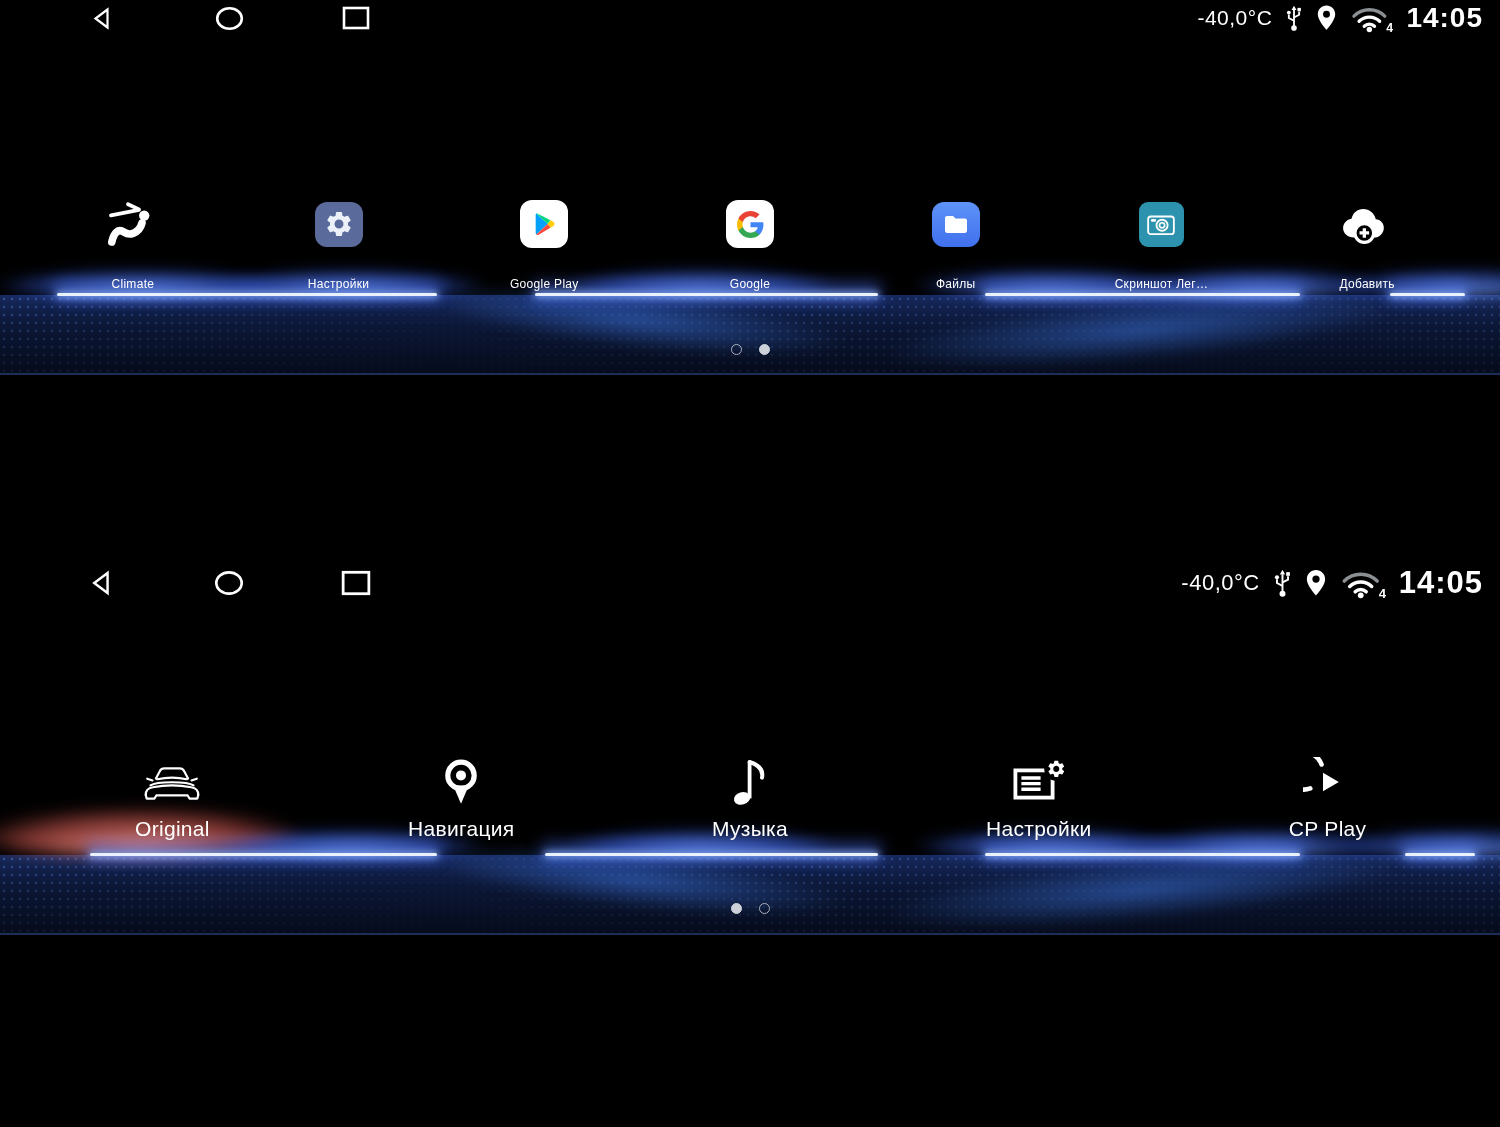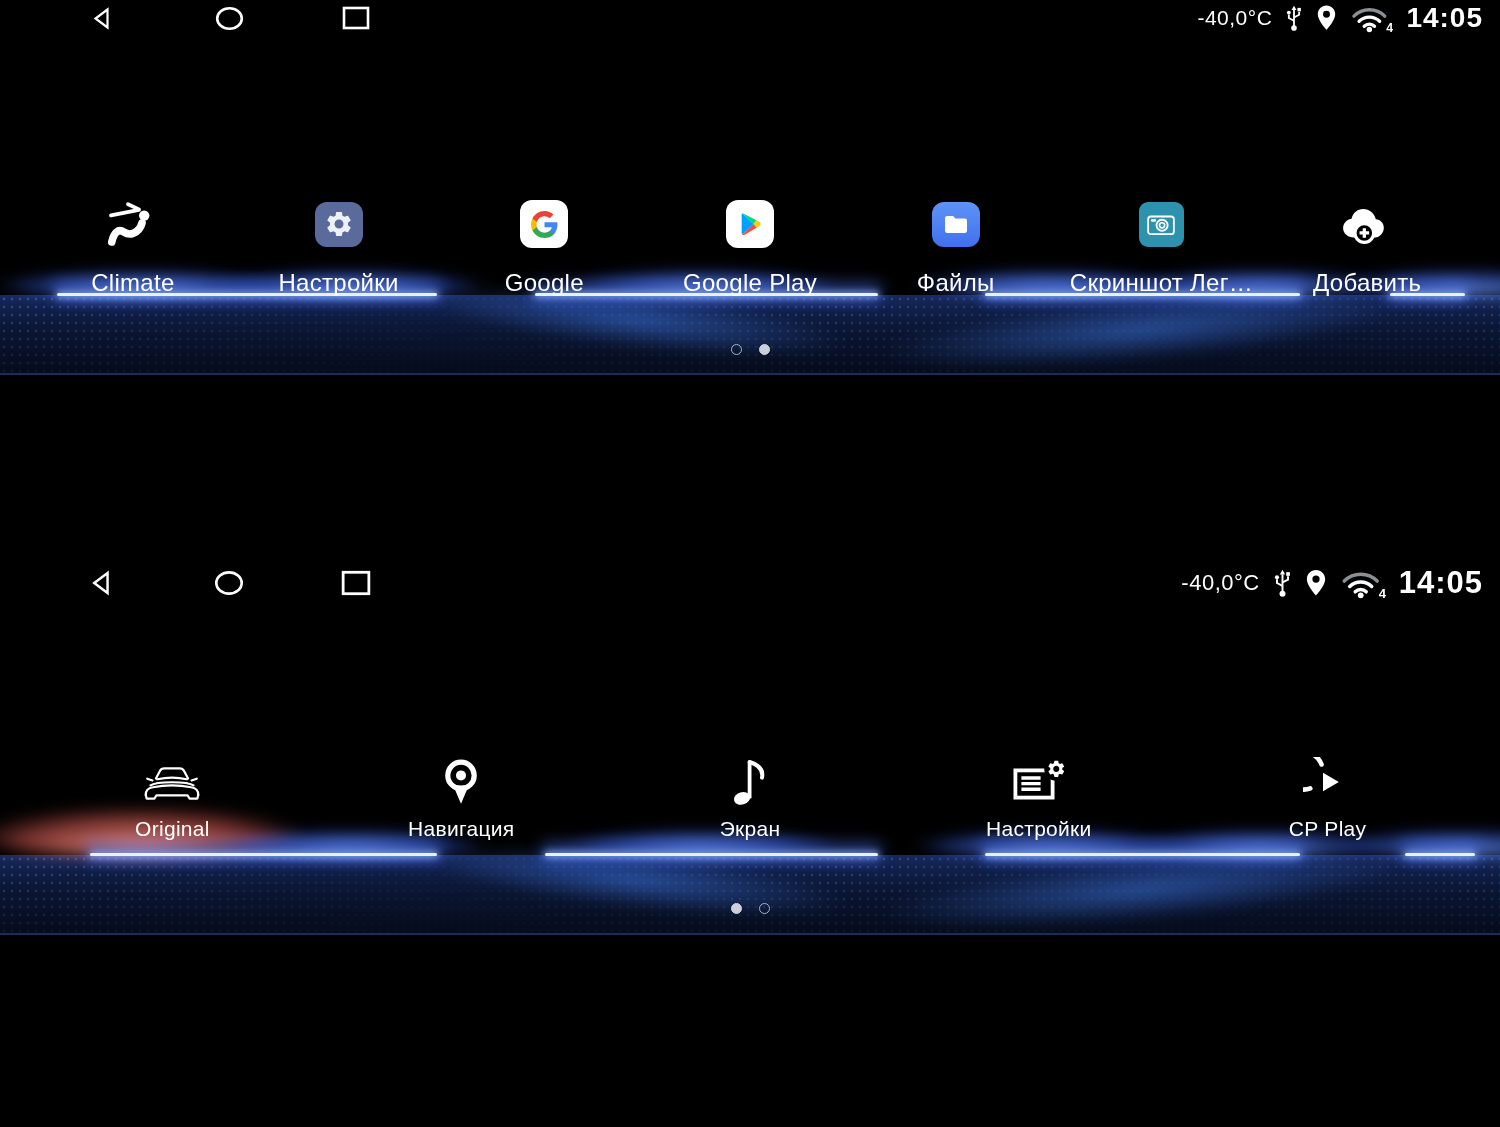--- a/index.html
+++ b/index.html
@@ -17,21 +17,21 @@
   .sb2 .temp{font-size:22px;}
   .sb2 .clock{font-size:31px;}
   .ico{display:flex;align-items:center;}
   
   .apps-row{position:absolute;display:flex;z-index:4;}
   .apps-top{top:195px;left:30px;right:30px;}
   .apps-bottom{top:752px;left:28px;right:28px;justify-content:flex-end;}
   .app{flex:1;display:flex;flex-direction:column;align-items:center;cursor:pointer;}
   .icon-box{height:58px;display:flex;align-items:center;justify-content:center;}
   .apps-bottom .icon-box{height:60px;}
-  .app-label{margin-top:16px;font-size:24px;letter-spacing:.3px;white-space:nowrap;}
+  .app-label{margin-top:24px;font-size:12px;letter-spacing:.3px;white-space:nowrap;}
   .apps-bottom .app-label{font-size:21px;margin-top:5px;}
   .tile{border-radius:12px;display:flex;align-items:center;justify-content:center;}
   .tile-settings{width:48px;height:45px;background:#5a6b9b;}
   .tile-white{width:48px;height:48px;background:#fff;}
   .tile-files{width:48px;height:45px;background:linear-gradient(180deg,#5e93f7,#4070ee);}
   .tile-shot{width:45px;height:45px;border-radius:9px;background:#2d92ae;}
   
   .wave{position:absolute;left:0;right:0;background:linear-gradient(180deg,#17295d 0%,#0f1d44 40%,#0a1531 100%);border-bottom:2px solid #1c2e58;}
   .wave-top{top:295px;height:78px;}
   .wave-bottom{top:855px;height:78px;}
@@ -134,42 +134,42 @@
           <svg width="30" height="30" viewBox="0 0 24 24">
               <use href="#gear" fill="#ecf0f8" fill-rule="evenodd"></use>
             </svg>
         </div>
       </div>
       <div class="app-label">Настройки</div>
     </div>
     <div class="app">
       <div class="icon-box">
         <div class="tile tile-white">
+          <svg width="26" height="26" viewBox="0 0 24 24">
+              <path d="M4.9 2.4 L15.4 12 4.9 21.6 C4.5 21.3 4.3 20.8 4.3 20.3 V3.7 c0-.5.2-1 .6-1.3 z" fill="#00A0FF"></path>
+              <path d="M5.3 2.1 L17.9 8.6 L15.4 12 L4.9 2.4 Z" fill="#00D781"></path>
+              <path d="M17.9 8.6 L20.8 10.2 c1.2.7 1.2 2.9 0 3.6 L17.9 15.4 15.4 12 Z" fill="#FFCE00"></path>
+              <path d="M4.9 21.6 L15.4 12 17.9 15.4 7.1 21.9 c-.8.4-1.6.2-2.2-.3 z" fill="#FB4A3E"></path>
+            </svg>
+        </div>
+      </div>
+      <div class="app-label">Google Play</div>
+    </div>
+    <div class="app">
+      <div class="icon-box">
+        <div class="tile tile-white">
           <svg width="27" height="27" viewBox="0 0 24 24">
               <path fill="#4285F4" d="M23.49 12.27c0-.79-.07-1.54-.19-2.27H12v4.51h6.47c-.29 1.48-1.14 2.73-2.4 3.58v3h3.86c2.26-2.09 3.56-5.17 3.56-8.82z"></path>
               <path fill="#34A853" d="M12 24c3.24 0 5.95-1.08 7.93-2.91l-3.86-3c-1.08.72-2.45 1.16-4.07 1.16-3.13 0-5.78-2.11-6.73-4.96H1.29v3.09C3.26 21.3 7.31 24 12 24z"></path>
               <path fill="#FBBC05" d="M5.27 14.29c-.25-.72-.38-1.49-.38-2.29s.14-1.57.38-2.29V6.62H1.29C.47 8.24 0 10.06 0 12s.47 3.76 1.29 5.38l3.98-3.09z"></path>
               <path fill="#EA4335" d="M12 4.75c1.77 0 3.35.61 4.6 1.8l3.42-3.42C17.95 1.19 15.24 0 12 0 7.31 0 3.26 2.7 1.29 6.62l3.98 3.09C6.22 6.86 8.87 4.75 12 4.75z"></path>
             </svg>
         </div>
       </div>
       <div class="app-label">Google</div>
-    </div>
-    <div class="app">
-      <div class="icon-box">
-        <div class="tile tile-white">
-          <svg width="26" height="26" viewBox="0 0 24 24">
-              <path d="M4.9 2.4 L15.4 12 4.9 21.6 C4.5 21.3 4.3 20.8 4.3 20.3 V3.7 c0-.5.2-1 .6-1.3 z" fill="#00A0FF"></path>
-              <path d="M5.3 2.1 L17.9 8.6 L15.4 12 L4.9 2.4 Z" fill="#00D781"></path>
-              <path d="M17.9 8.6 L20.8 10.2 c1.2.7 1.2 2.9 0 3.6 L17.9 15.4 15.4 12 Z" fill="#FFCE00"></path>
-              <path d="M4.9 21.6 L15.4 12 17.9 15.4 7.1 21.9 c-.8.4-1.6.2-2.2-.3 z" fill="#FB4A3E"></path>
-            </svg>
-        </div>
-      </div>
-      <div class="app-label">Google Play</div>
     </div>
     <div class="app">
       <div class="icon-box">
         <div class="tile tile-files">
           <svg width="27" height="24" viewBox="0 0 27 24">
               <path d="M3 6.2 c0-1.2.9-2.1 2.1-2.1 h6 l2.3 2.4 h9.5 c1.2 0 2.1.9 2.1 2.1 v10.2 c0 1.2-.9 2.1-2.1 2.1 H5.1 c-1.2 0-2.1-.9-2.1-2.1 z" fill="#fff"></path>
             </svg>
         </div>
       </div>
       <div class="app-label">Файлы</div>
@@ -295,21 +295,21 @@
       <div class="app-label">Навигация</div>
     </div>
     <div class="app">
       <div class="icon-box">
         <svg width="40" height="52" viewBox="0 0 20 26">
             <ellipse cx="6" cy="21.2" rx="4.1" ry="3.1" fill="#fff" transform="rotate(-16 6 21.2)"></ellipse>
             <path d="M9.8 21.2 V3" stroke="#fff" stroke-width="1.9" fill="none"></path>
             <path d="M9.8 3 c4.6 1.4 7 3.9 6.2 7.8" stroke="#fff" stroke-width="2" fill="none" stroke-linecap="round"></path>
           </svg>
       </div>
-      <div class="app-label">Экран</div>
+      <div class="app-label">Музыка</div>
     </div>
     <div class="app">
       <div class="icon-box">
         <svg width="56" height="48" viewBox="0 0 28 24">
             <rect x="2.2" y="6.2" width="18.6" height="13.6" fill="none" stroke="#fff" stroke-width="1.9"></rect>
             <path d="M5.2 10 h9.6 M5.2 12.8 h9.6 M5.2 15.6 h9.6" stroke="#fff" stroke-width="1.7"></path>
             <circle cx="22.6" cy="5.4" r="6" fill="#000"></circle>
             <g transform="translate(17.6,0.4) scale(0.42)">
               <use href="#gear" fill="#fff" fill-rule="evenodd"></use>
             </g>

